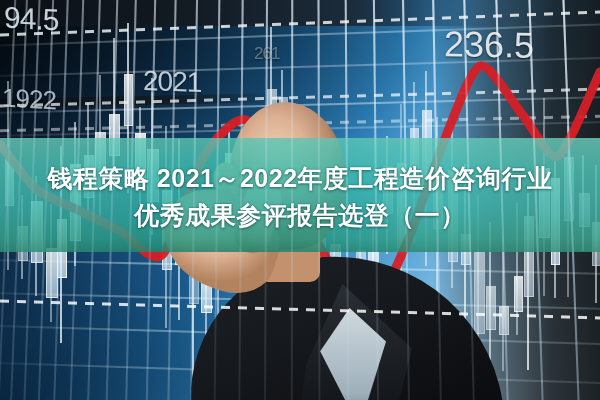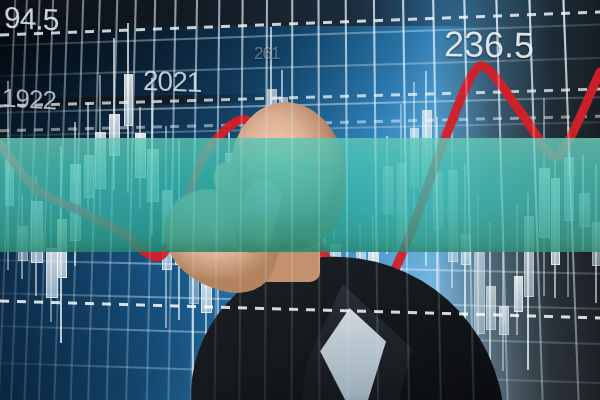--- a/index.html
+++ b/index.html
@@ -423,14 +423,18 @@
       <div class="vline" style="left: 375px; opacity: 0.38; transform: skewX(0.6deg);"></div>
       <div class="vline" style="left: 405px; opacity: 0.39; transform: skewX(0.84deg);"></div>
       <div class="vline" style="left: 436px; opacity: 0.4; transform: skewX(1.09deg);"></div>
       <div class="vline" style="left: 468px; opacity: 0.41; transform: skewX(1.34deg);"></div>
       <div class="vline" style="left: 501px; opacity: 0.42; transform: skewX(1.61deg);"></div>
       <div class="vline" style="left: 535px; opacity: 0.44; transform: skewX(1.88deg);"></div>
       <div class="vline" style="left: 570px; opacity: 0.45; transform: skewX(2.16deg);"></div>
       <div class="dashline" style="top: 308px; opacity: 0.9; transform: skewY(1.6deg);"></div>
     </div>
 
+  <div id="headline">
+    <span class="l1">钱程策略 2021～2022年度工程造价咨询行业</span>
+    <span class="l2">优秀成果参评报告选登（一）</span>
+  </div>
 
 </div>
 
 </body></html>

